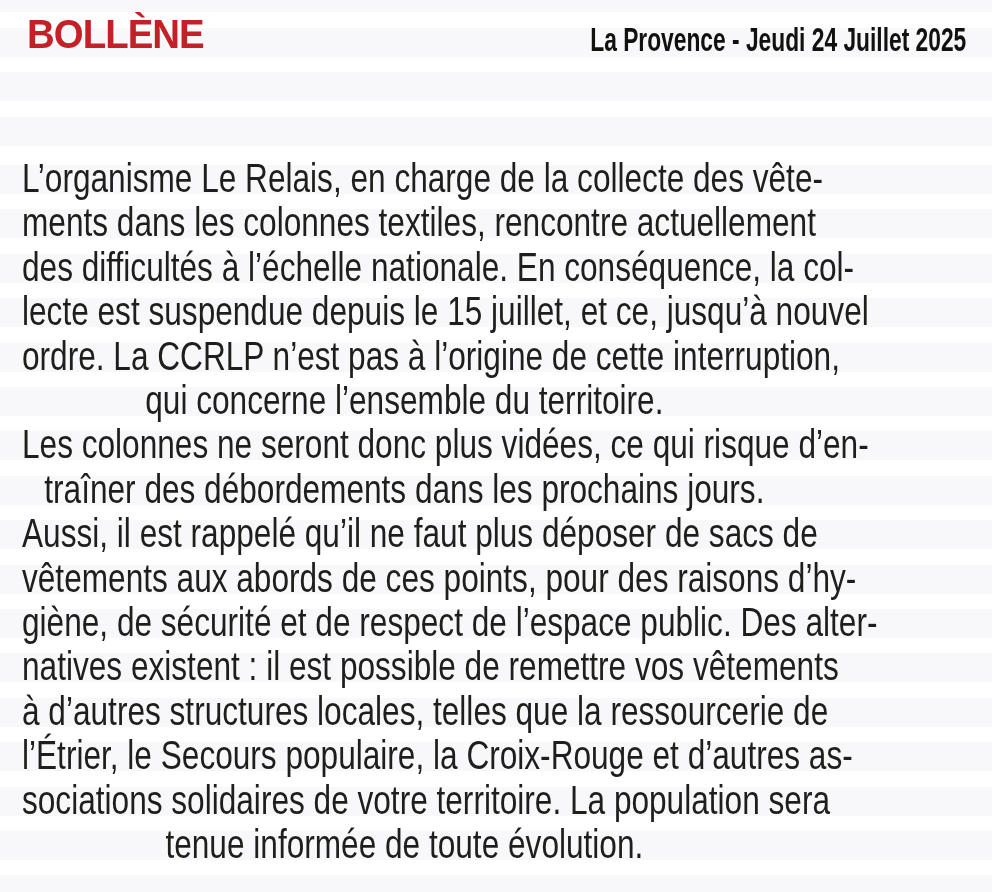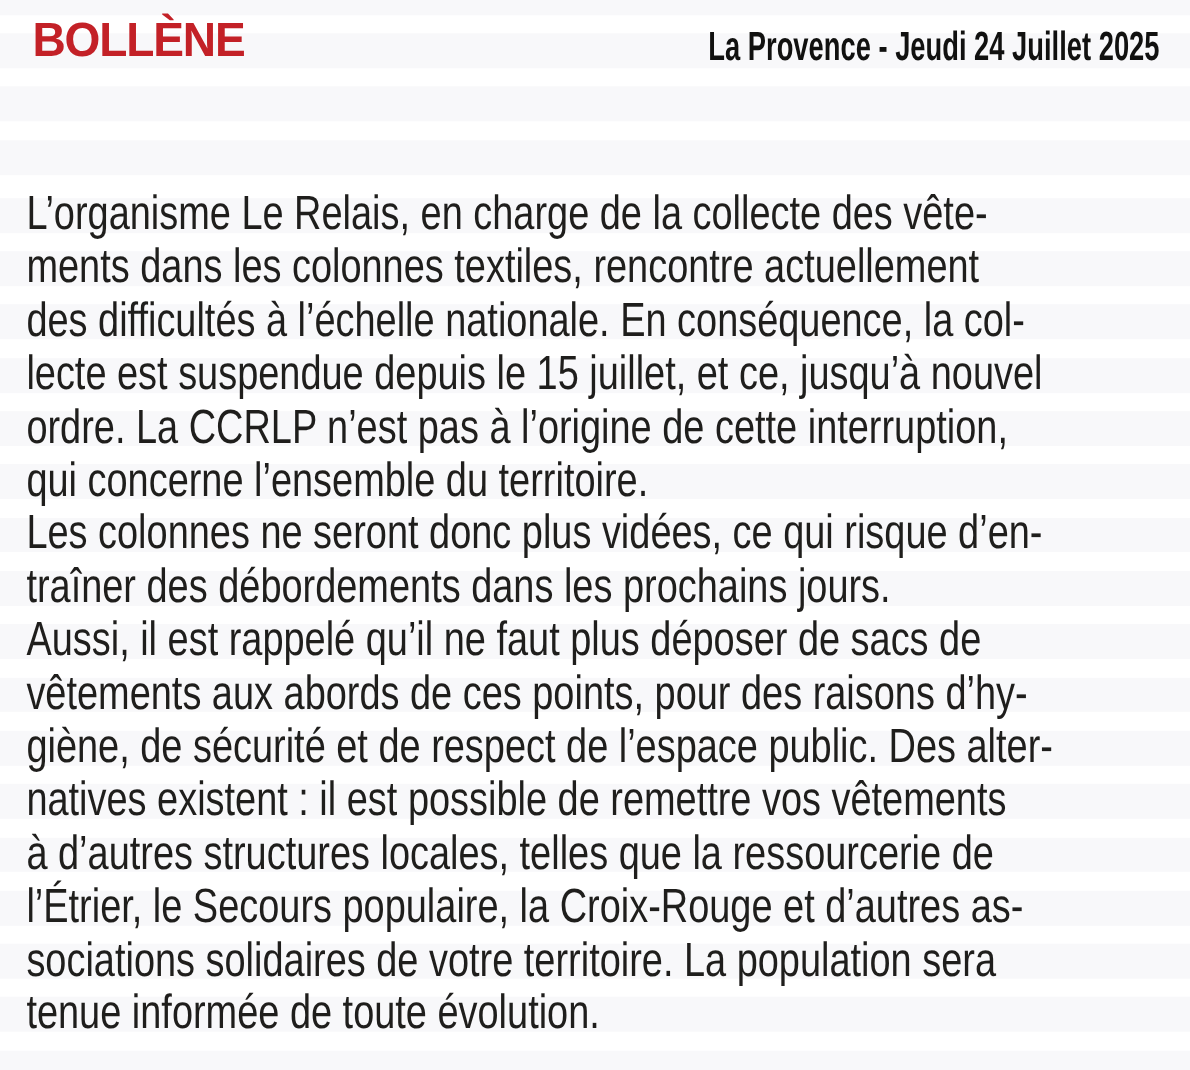--- a/index.html
+++ b/index.html
@@ -66,20 +66,21 @@
     letter-spacing: -2.5px;
     color: #251d18;
     white-space: nowrap;
   }
 
   .article-body {
     position: absolute;
     left: 22px;
     top: 156px;
     width: 968px;
+    text-align: center;
   }
   .body-line {
     font-size: 40px;
     line-height: 44.4px;
     color: #1f1e1c;
     white-space: nowrap;
     letter-spacing: 0;
     transform: scaleX(0.79);
     transform-origin: 0 50%;
   }

